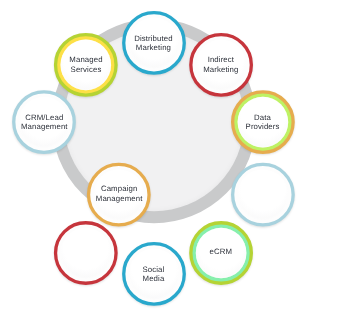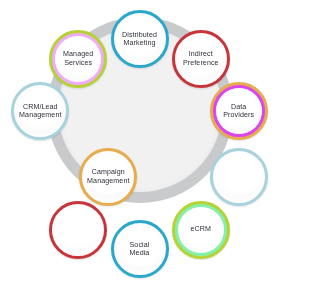--- a/index.html
+++ b/index.html
@@ -97,23 +97,23 @@
 
   <div id="nodes-layer">
       <div class="node" style="left: 139.5px; top: 39px; border-color: rgb(41, 168, 204); background: rgb(253, 253, 253);">
         <div class="node-inner"></div>
         <div class="node-label" style="color: rgb(43, 47, 56);">Distributed
 Marketing</div>
       </div>
       <div class="node" style="left: 200.8px; top: 58.5px; border-color: rgb(198, 53, 60); background: rgb(253, 253, 253);">
         <div class="node-inner"></div>
         <div class="node-label" style="color: rgb(43, 47, 56);">Indirect
-Preference</div>
+Marketing</div>
       </div>
-      <div class="node" style="left: 238.7px; top: 111.1px; border-color: rgb(230, 172, 78); background: #d946ef;">
+      <div class="node" style="left: 238.7px; top: 111.1px; border-color: rgb(230, 172, 78); background: #bef264;">
         <div class="node-inner"></div>
         <div class="node-label" style="color: rgb(43, 47, 56);">Data
 Providers</div>
       </div>
       <div class="node" style="left: 238.7px; top: 176.9px; border-color: rgb(168, 210, 222); background: rgb(253, 253, 253);">
         <div class="node-inner"></div>
       </div>
       <div class="node" style="left: 200.8px; top: 229.5px; border-color: rgb(181, 211, 52); background: #86efac;">
         <div class="node-inner"></div>
         <div class="node-label" style="color: rgb(43, 47, 56);">eCRM</div>
@@ -129,20 +129,20 @@
       <div class="node" style="left: 40.3px; top: 176.9px; border-color: rgb(230, 172, 78); background: rgb(253, 253, 253); margin-left: 39px;">
         <div class="node-inner"></div>
         <div class="node-label" style="color: rgb(43, 47, 56);">Campaign
 Management</div>
       </div>
       <div class="node" style="left: 40.3px; top: 111.1px; border-color: rgb(168, 210, 222); background: rgb(253, 253, 253);">
         <div class="node-inner"></div>
         <div class="node-label" style="color: rgb(43, 47, 56);">CRM/Lead
 Management</div>
       </div>
-      <div class="node" style="left: 78.2px; top: 58.5px; border-color: rgb(181, 211, 52); background: #f0abfc;">
+      <div class="node" style="left: 78.2px; top: 58.5px; border-color: rgb(181, 211, 52); background: #fde047;">
         <div class="node-inner"></div>
         <div class="node-label" style="color: rgb(43, 47, 56);">Managed
 Services</div>
       </div>
     </div>
 
 </div>
 
 </body></html>

